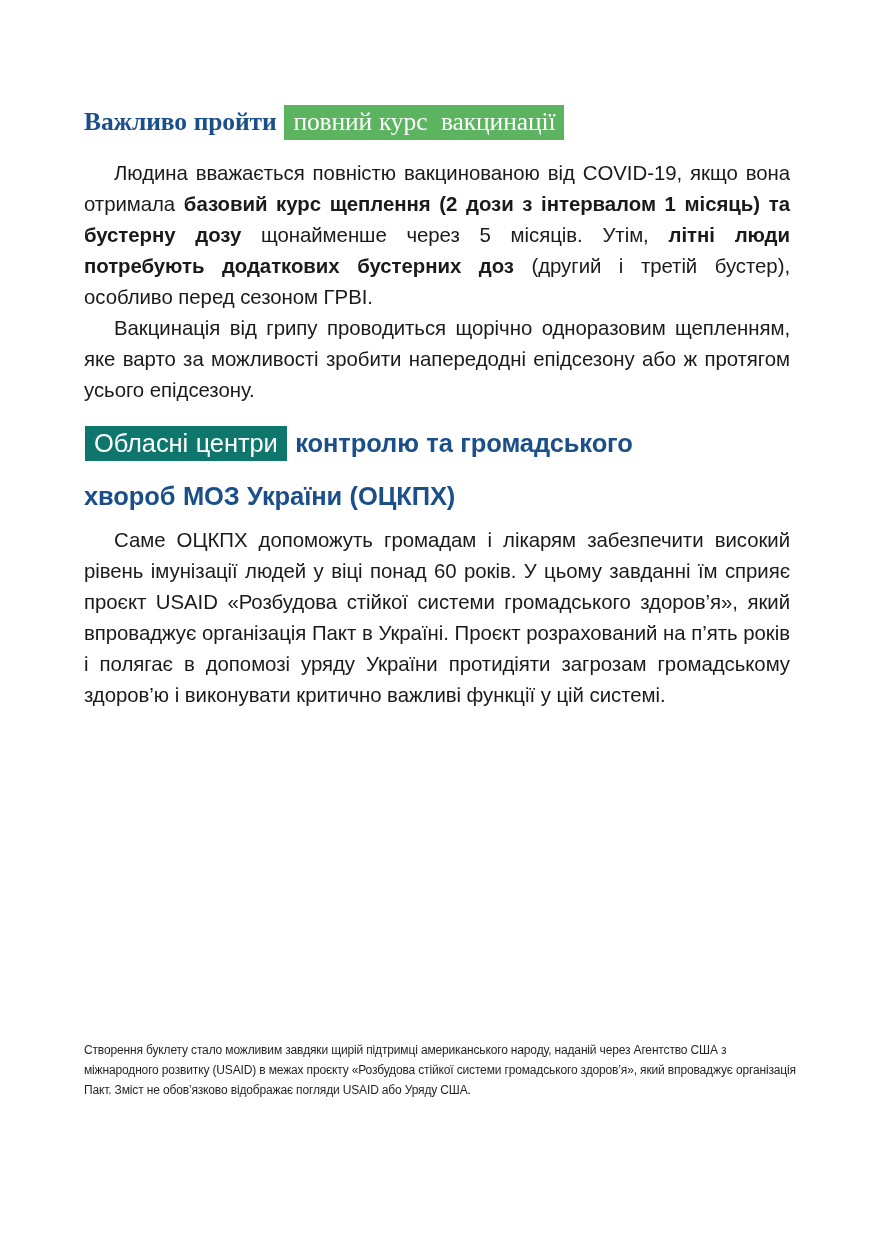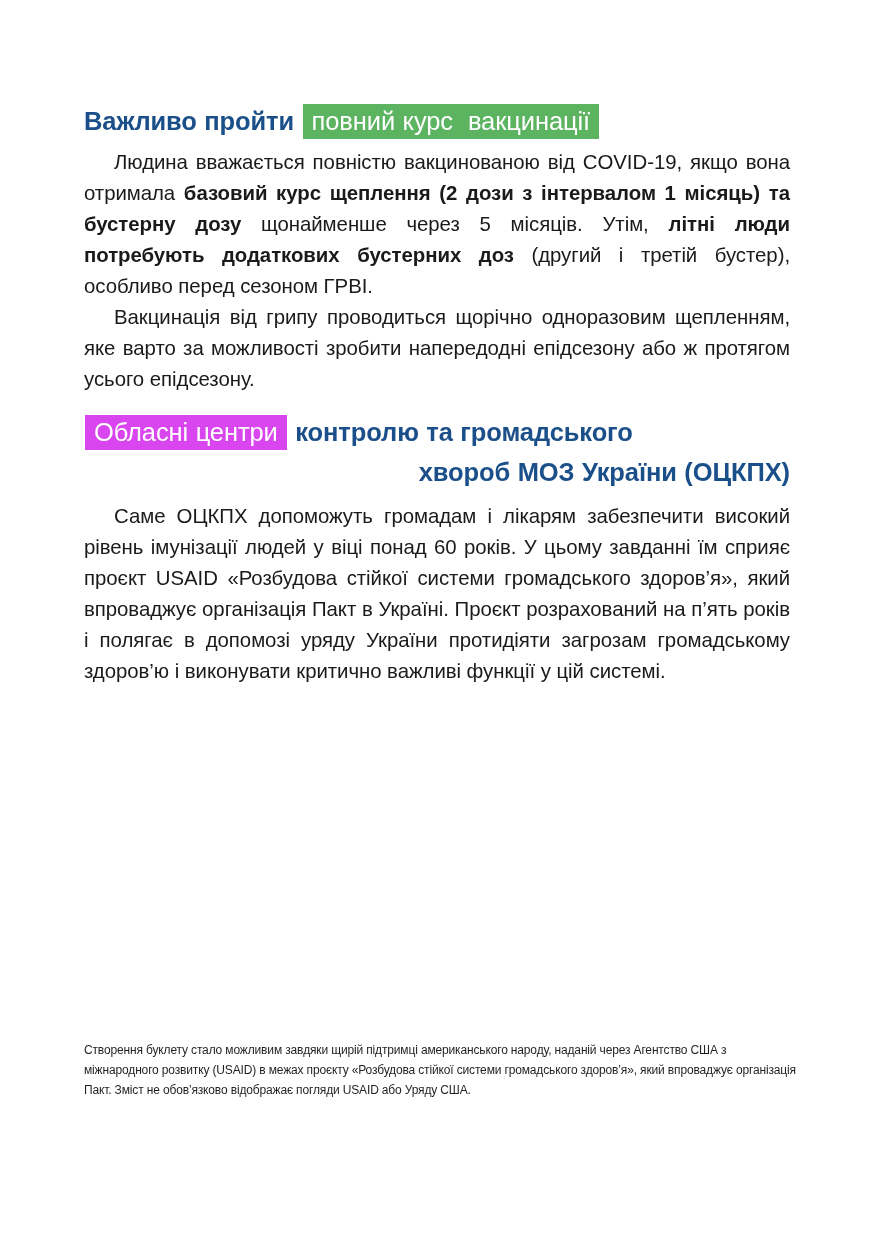--- a/index.html
+++ b/index.html
@@ -47,28 +47,28 @@
     display: inline-block;
     color: #ffffff;
     font-weight: normal;
     padding: 3px 9px 4px 9px;
     line-height: 28px;
     white-space: pre;
     vertical-align: baseline;
     margin: 0 1px;
   }
   .hl-green { background: #5cb360; }
-  .hl-blue  { background: #d946ef; }
+  .hl-blue  { background: #0f766e; }
 
-  .heading-1 { margin-bottom: 8px; }
+  .heading-1 { margin-bottom: 18px; font-family: Liberation Serif, serif; }
   .heading-2 {
     margin-top: 0;
     margin-bottom: 11px;
   }
-  .heading-2 .line2 { display: block; margin-top: 5px; text-align: right; }
+  .heading-2 .line2 { display: block; margin-top: 18px; }
 
   
   .body-par {
     font-size: 20.4px;
     line-height: 31px;
     text-align: justify;
     text-justify: inter-word;
     margin: 0;
     color: #1a1a1a;
     letter-spacing: -0.05px;

